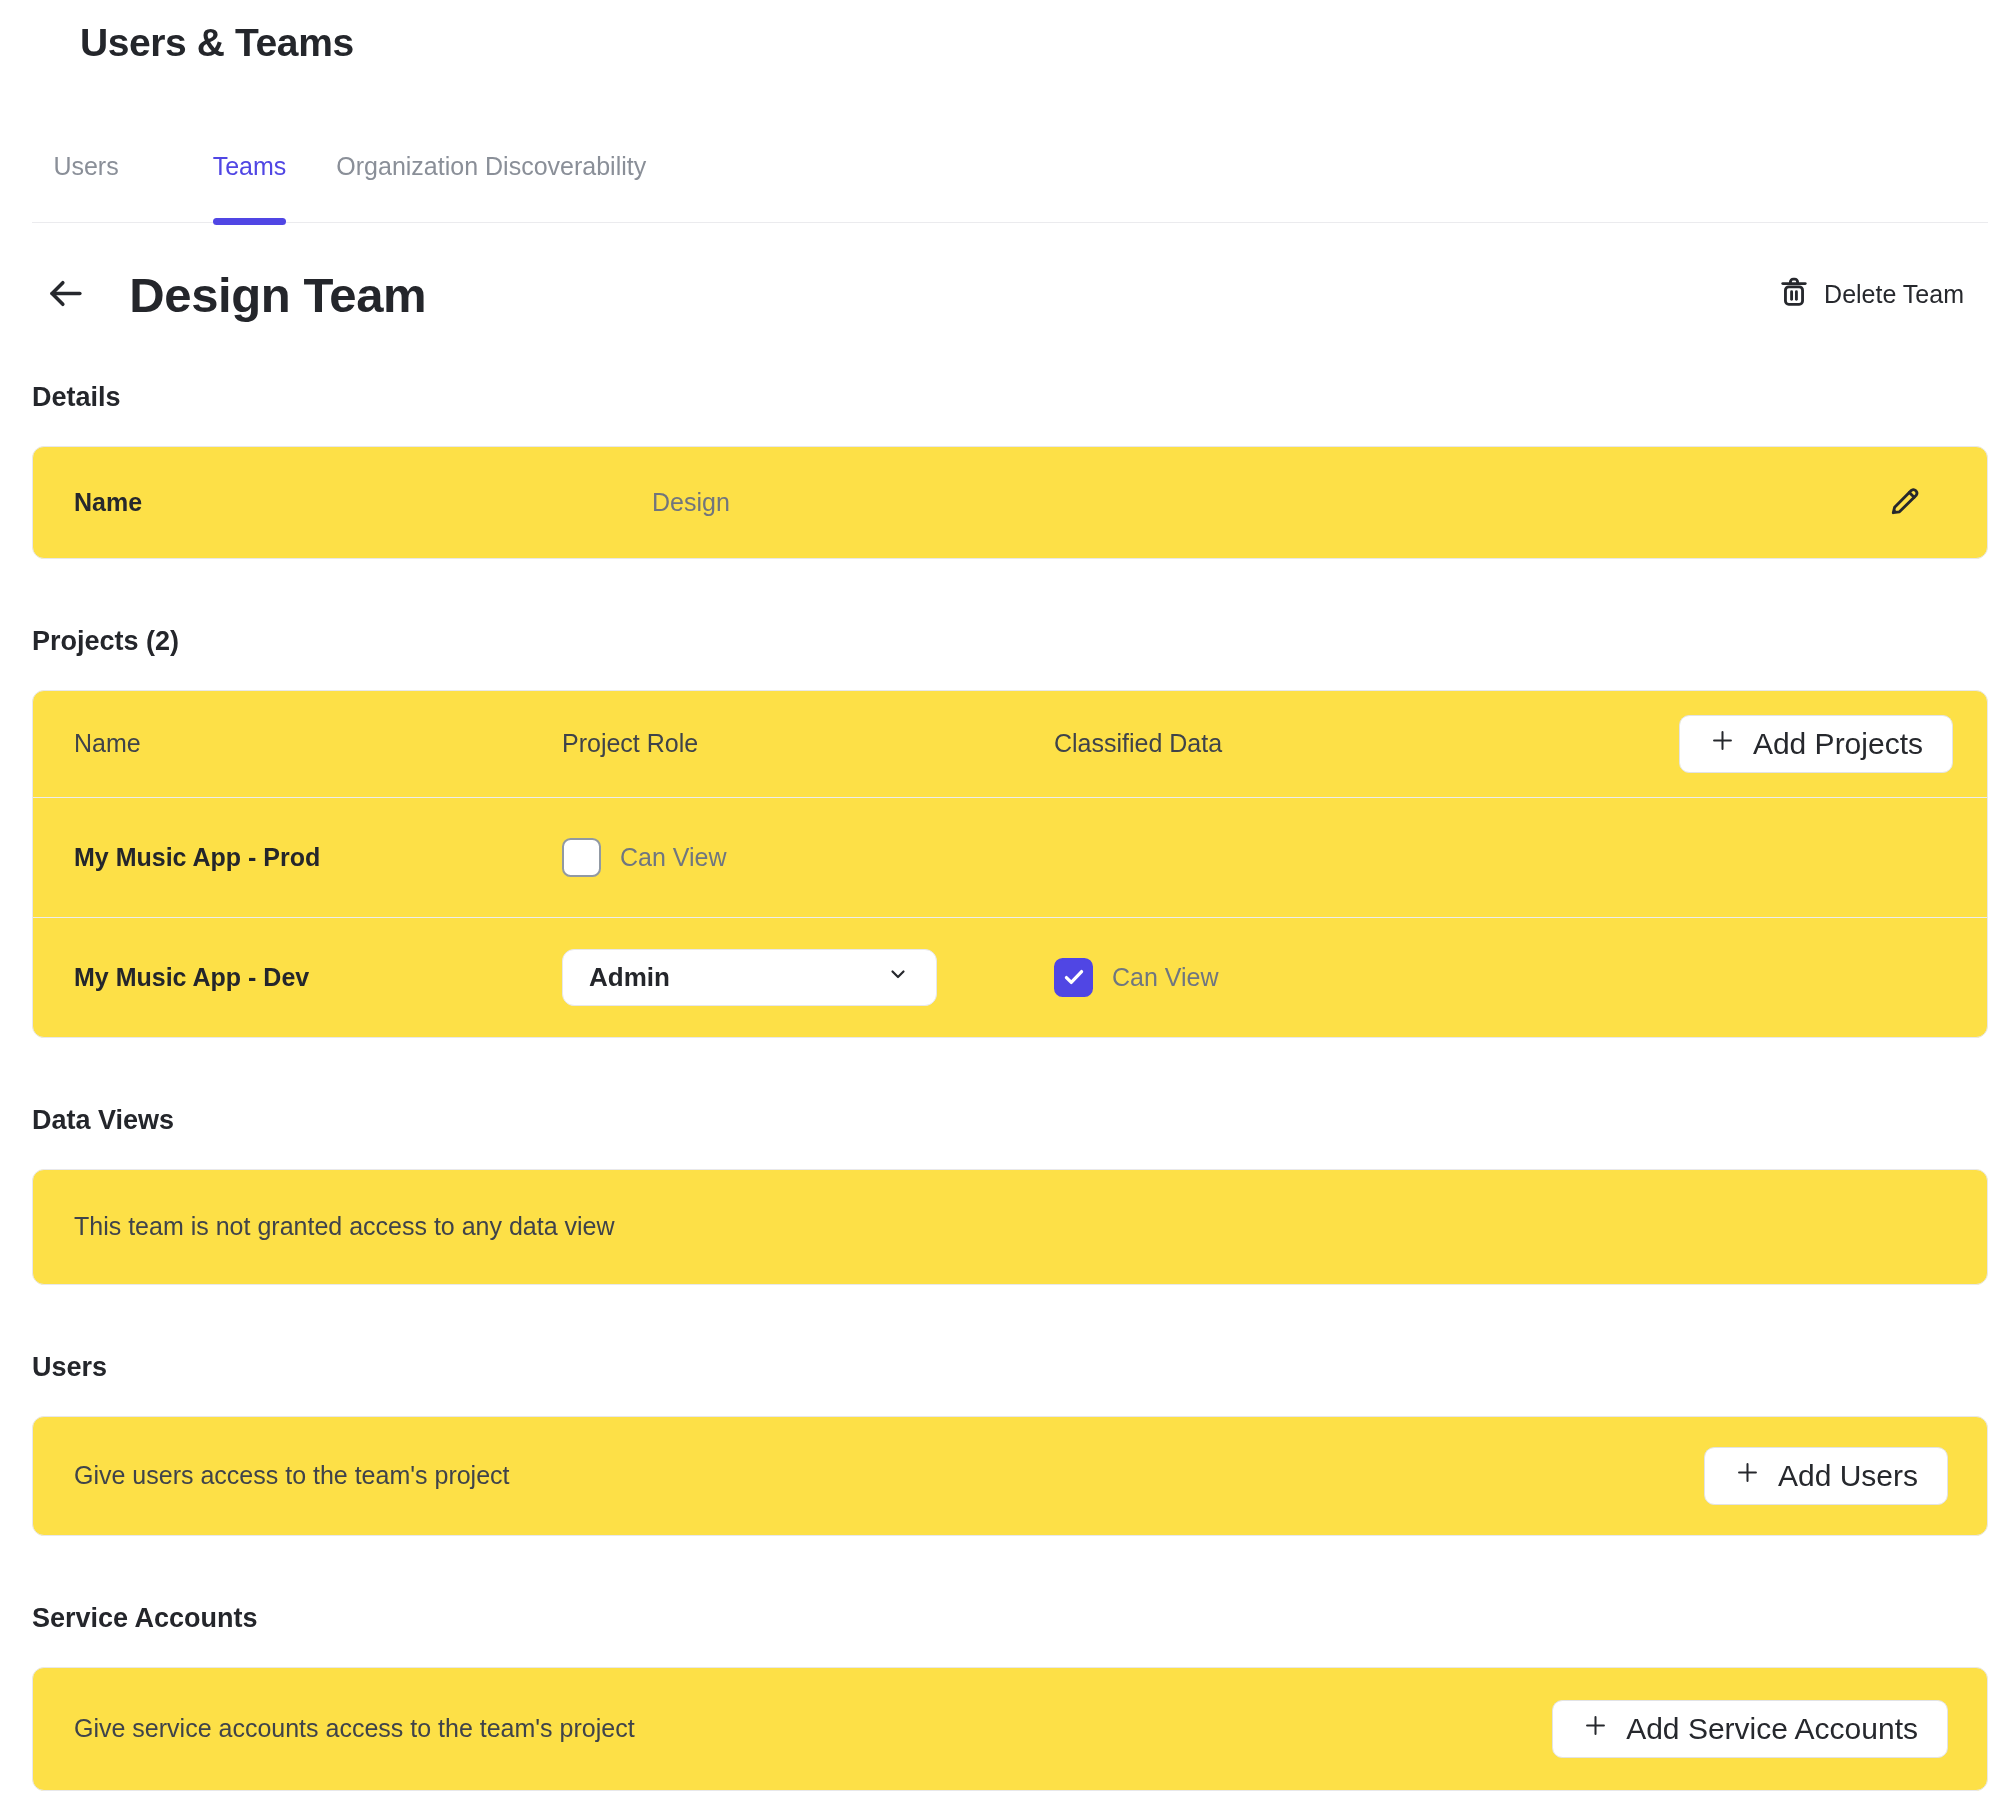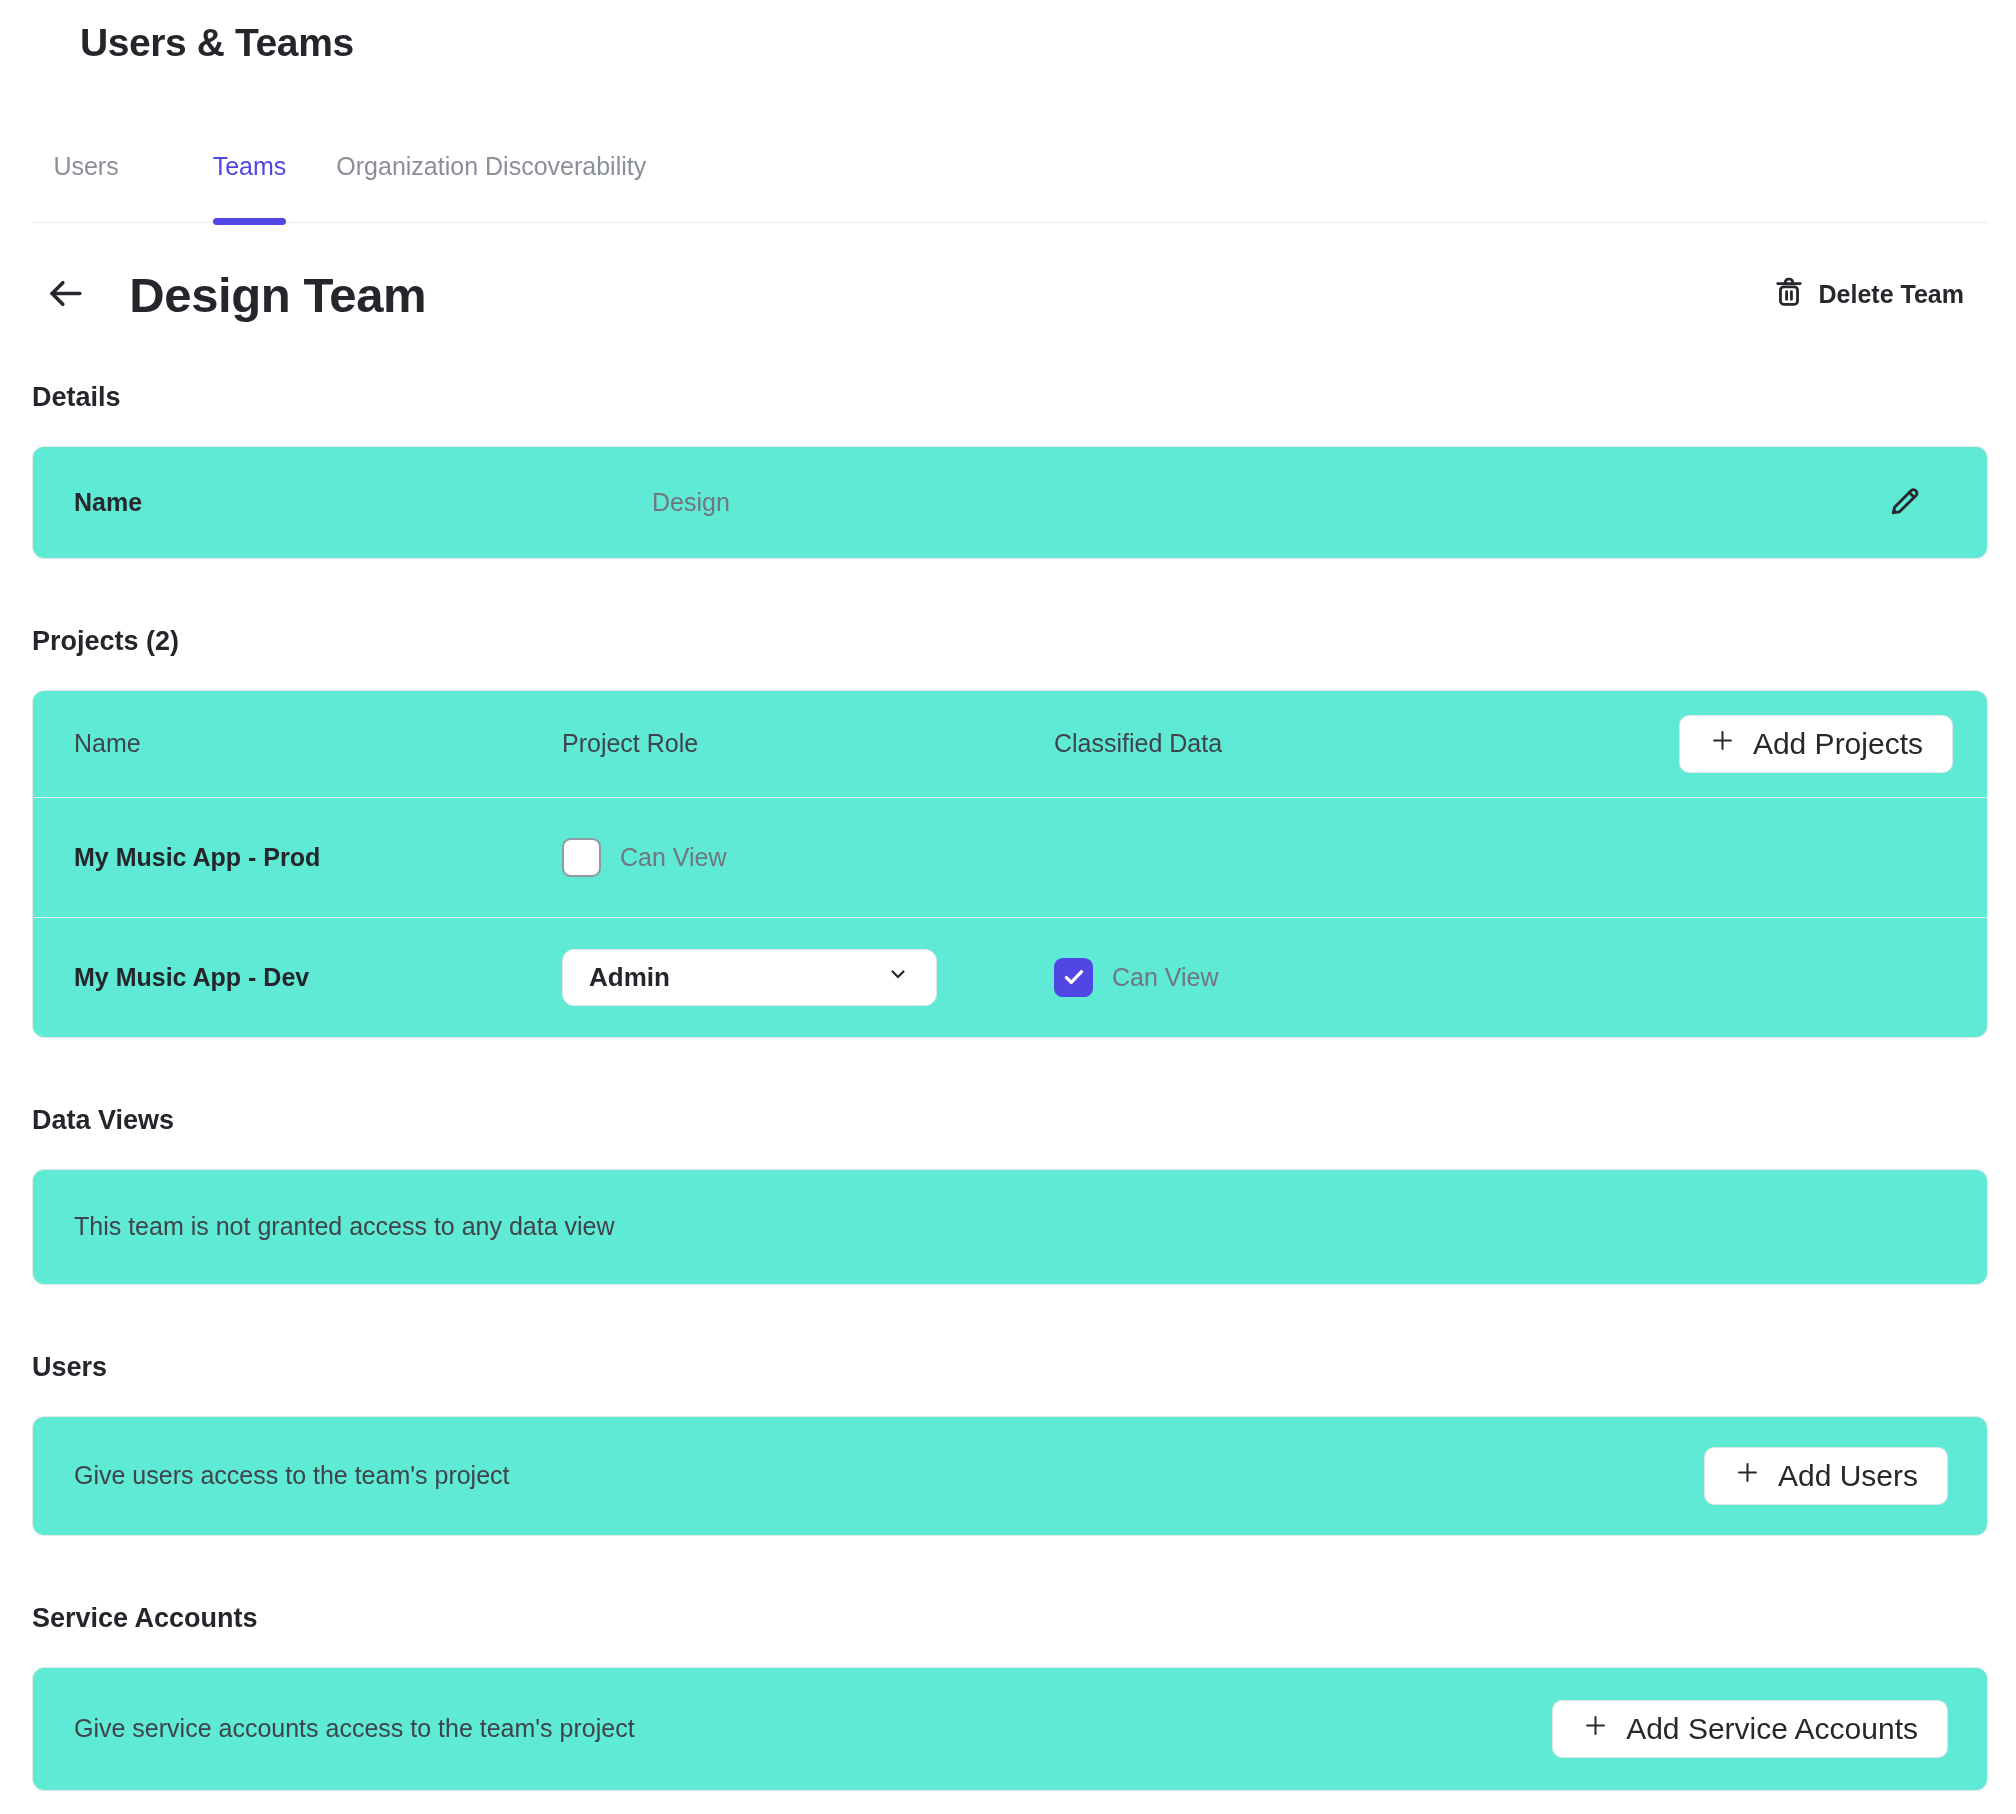--- a/index.html
+++ b/index.html
@@ -36,31 +36,31 @@
     width: 46px; height: 46px; border: none; background: transparent;
     display: flex; align-items: center; justify-content: center;
     cursor: pointer; margin-left: 10.3px;
   }
   .back-btn svg { width: 43px; height: 43px; }
   .team-title { font-size: 49px; font-weight: 700; color: #24262b; margin-left: 41px; letter-spacing: -0.4px; }
   .delete-team {
     margin-left: auto; margin-right: 24px;
     display: inline-flex; align-items: center; gap: 12px;
     border: none; background: transparent; cursor: pointer;
-    font-family: inherit; font-size: 25px; font-weight: 700; color: #26282d;
+    font-family: inherit; font-size: 25px; font-weight: 400; color: #26282d;
   }
   .delete-team svg { width: 36px; height: 36px; }
 
   
   .section-heading { font-size: 27px; font-weight: 700; color: #24262b; margin: 67px 0 33px 0; }
   .section-heading.first { margin-top: 53px; }
 
   
   .card {
-    border: 1.7px solid #e8e8ea; border-radius: 12px; background: #5eead4;
+    border: 1.7px solid #e8e8ea; border-radius: 12px; background: #fde047;
     width: 1956px;
   }
 
   
   .details-row { display: flex; align-items: center; height: 111px; padding: 0 41px; }
   .name-label { width: 578px; font-size: 25px; font-weight: 600; color: #26282d; }
   .name-value { flex: 1; font-size: 25px; color: #71757d; }
   .edit-btn {
     border: none; background: transparent; cursor: pointer;
     width: 41px; height: 41px; display: flex; align-items: center; justify-content: center;

